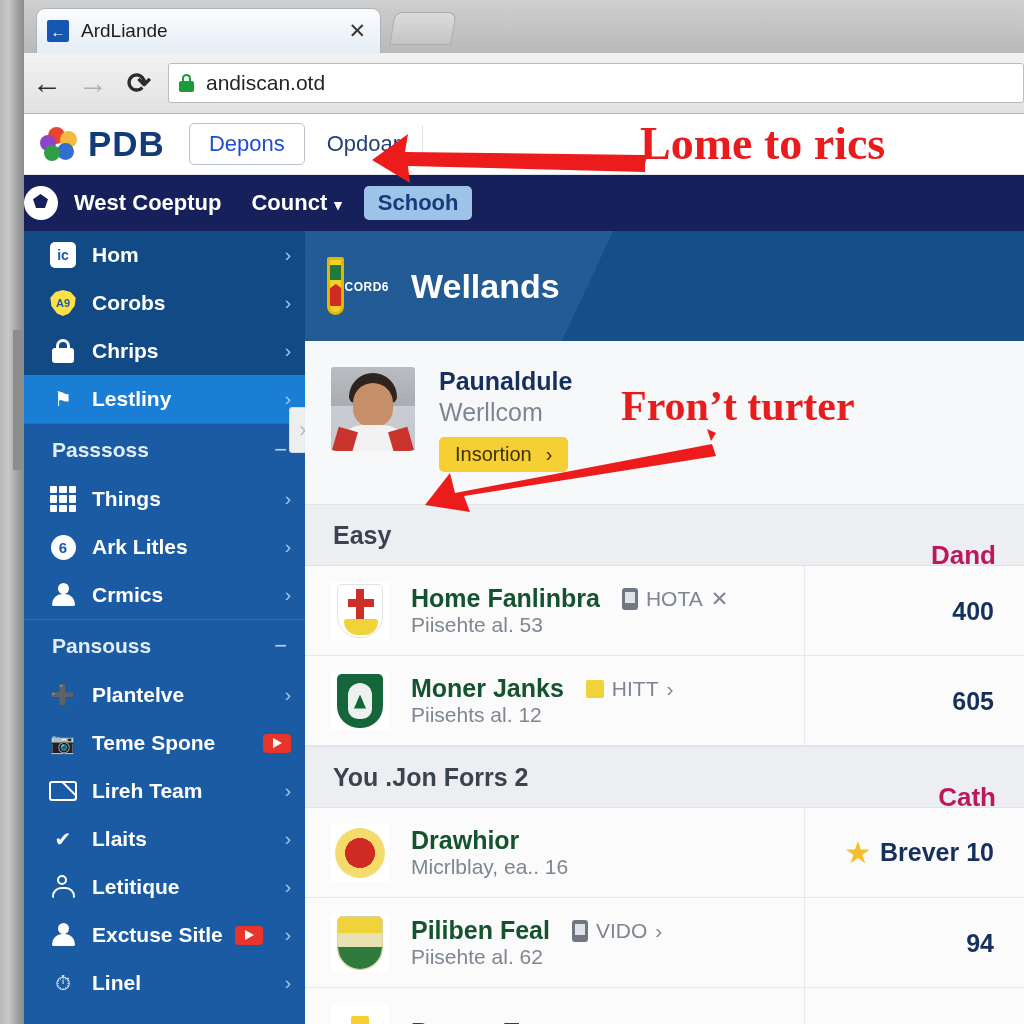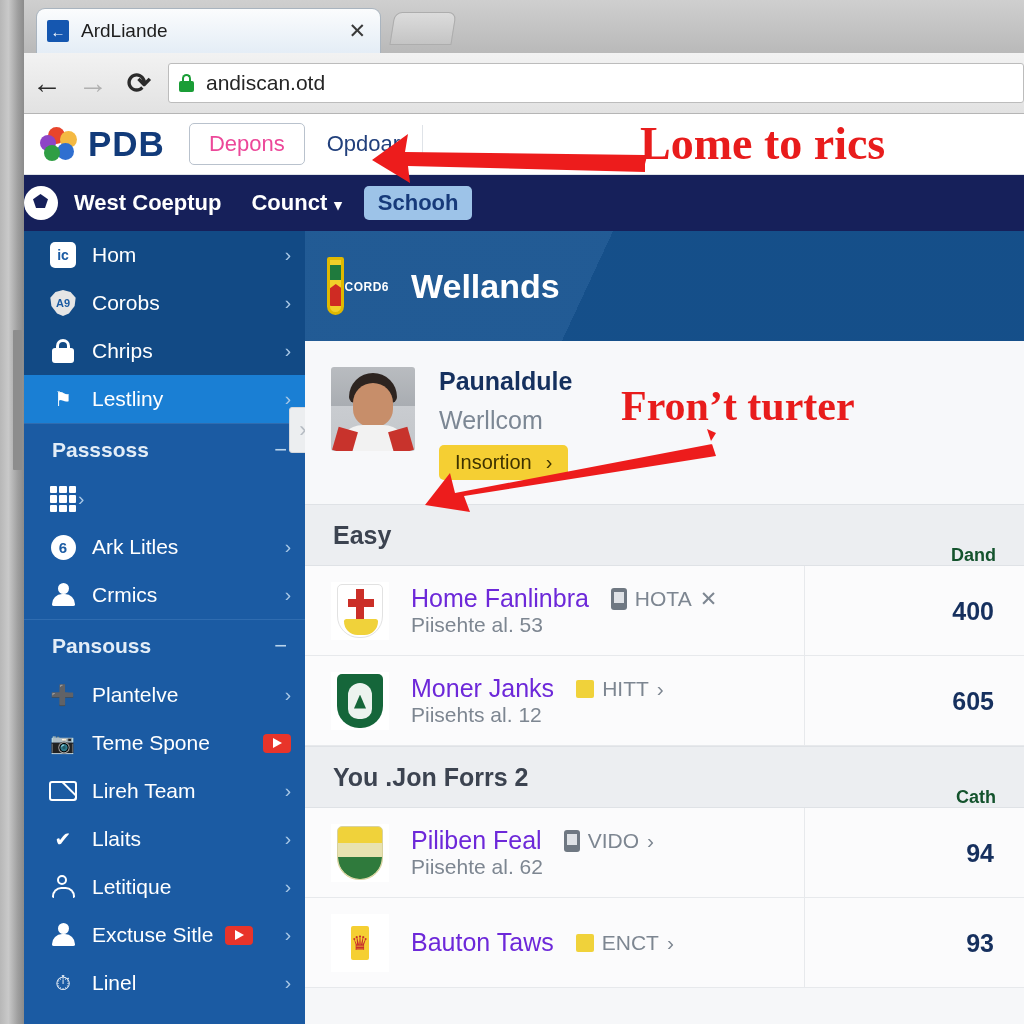--- a/index.html
+++ b/index.html
@@ -97,21 +97,21 @@
   .lp1 { width: 17px; height: 17px; left: 8px;  top: 0;   background: #e8452c; }
   .lp2 { width: 17px; height: 17px; left: 20px; top: 4px; background: #f4b942; }
   .lp3 { width: 16px; height: 16px; left: 0px;  top: 8px; background: #8e44c6; }
   .lp4 { width: 17px; height: 17px; left: 17px; top: 16px; background: #2f6fd0; }
   .lp5 { width: 16px; height: 16px; left: 4px;  top: 18px; background: #2f9e44; }
   .brand-text {
     font-size: 35px; font-weight: bold; color: #123b7a; letter-spacing: 1px; margin-left: 10px;
   }
   .brand-nav { display: flex; align-items: center; margin-left: 24px; }
   .brand-pill {
-    font-size: 22px; color: #ec4899; padding: 7px 19px;
+    font-size: 22px; color: #1d4ed8; padding: 7px 19px;
     border: 1px solid #b9c2cd; border-radius: 5px; background: #fff; white-space: nowrap;
   }
   .brand-link { font-size: 22px; color: #22407c; margin-left: 22px; white-space: nowrap; }
   .brand-div { width: 1px; height: 38px; background: #dfe3e8; margin-left: 22px; }
 
   
   .navbar {
     height: 56px; background: #16205a; display: flex; align-items: center; 
   }
   .ball {
@@ -136,21 +136,21 @@
   }
   .side-item {
     height: 48px; display: flex; align-items: center; padding: 0 14px 0 24px; color: #fff;
   }
   .side-item.alt { background: #124a85; }
   .side-item.active { background: #1a7fd4; }
   .side-ico {
     width: 30px; flex: 0 0 30px; display: flex; align-items: center; justify-content: center;
     color: #fff; font-size: 20px;
   }
-  .side-label { font-size: 21px; font-weight: normal; margin-left: 14px; white-space: nowrap; flex: 1 1 auto; }
+  .side-label { font-size: 21px; font-weight: bold; margin-left: 14px; white-space: nowrap; flex: 1 1 auto; }
   .side-chev { color: #a9c8e6; font-size: 19px; }
   .side-sec {
     height: 52px; display: flex; align-items: center; padding: 0 18px 0 28px;
     color: #e3edf7; border-top: 1px solid #2f6cb0;
   }
   .side-sec .t { font-size: 21px; font-weight: bold; flex: 1 1 auto; }
   .side-sec .m { font-size: 22px; color: #b9d4ec; }
   .badge-vid {
     background: #e8342a; border-radius: 4px; width: 28px; height: 19px; position: relative; flex: 0 0 auto;
   }
@@ -171,21 +171,21 @@
   .ico-lock { width: 22px; height: 24px; position: relative; }
   .ico-lock i { position: absolute; left: 0; bottom: 0; width: 22px; height: 15px; background: #fff; border-radius: 3px; }
   .ico-lock b { position: absolute; left: 4px; top: 0; width: 14px; height: 12px; border: 3.5px solid #fff; border-bottom: none; border-radius: 8px 8px 0 0; }
   .ico-person { width: 26px; height: 26px; position: relative; }
   .ico-person i { position: absolute; left: 8px; top: 1px; width: 11px; height: 11px; border-radius: 50%; background: #fff; }
   .ico-person b { position: absolute; left: 2px; bottom: 2px; width: 23px; height: 12px; background: #fff; border-radius: 11px 11px 2px 2px; }
   .ico-person.outline i { background: none; border: 2.5px solid #fff; left: 7px; width: 10px; height: 10px; }
   .ico-person.outline b { background: none; border: 2.5px solid #fff; border-bottom: none; height: 11px; }
   .ico-mail { width: 28px; height: 20px; border: 2.5px solid #fff; border-radius: 3px; position: relative; overflow: hidden; }
   .ico-mail::after { content: ""; position: absolute; left: 1px; top: 0; width: 20px; height: 20px; border-right: 2.5px solid #fff; border-bottom: 2.5px solid #fff; transform: rotate(-45deg) translate(-2px,2px); }
-  .ico-badge { width: 27px; height: 26px; background: #e5e5e5; color: #1b5ba3; font-size: 11px; font-weight: bold; display: flex; align-items: center; justify-content: center; clip-path: polygon(50% 0,78% 8%,97% 30%,93% 62%,72% 90%,50% 100%,28% 90%,7% 62%,3% 30%,22% 8%); }
+  .ico-badge { width: 27px; height: 26px; background: #fde047; color: #1b5ba3; font-size: 11px; font-weight: bold; display: flex; align-items: center; justify-content: center; clip-path: polygon(50% 0,78% 8%,97% 30%,93% 62%,72% 90%,50% 100%,28% 90%,7% 62%,3% 30%,22% 8%); }
   .side-edge-tab {
     position: absolute; right: -12px; top: 176px; width: 28px; height: 46px;
     background: #eceef0; border: 1px solid #d5d8dc; border-radius: 3px;
     color: #b6bcc3; font-size: 22px; display: flex; align-items: center; justify-content: center;
   }
 
   
   .content { flex: 1 1 auto; position: relative; overflow: hidden; background: #f6f7f9; }
   .team-head {
     height: 110px; background: #16528f; display: flex; align-items: center; padding-left: 22px;
@@ -210,54 +210,54 @@
     background: linear-gradient(to bottom,#b9bcc0 0%,#a9adb2 46%,#c9ccd0 47%,#c3c6ca 100%);
     position: relative;
   }
   .avatar .hair { position: absolute; left: 18px; top: 6px; width: 48px; height: 30px; background: #2d2420; border-radius: 24px 24px 6px 6px; }
   .avatar .face { position: absolute; left: 22px; top: 16px; width: 40px; height: 44px; background: #c78e6a; border-radius: 20px 20px 18px 18px; }
   .avatar .shirt { position: absolute; left: 6px; bottom: 0; width: 72px; height: 26px; background: #f2f2f2; border-radius: 30px 30px 0 0; }
   .avatar .shirt::before { content: ""; position: absolute; left: -2px; top: 4px; width: 20px; height: 24px; background: #c8332c; transform: rotate(16deg); }
   .avatar .shirt::after { content: ""; position: absolute; right: -2px; top: 4px; width: 20px; height: 24px; background: #c8332c; transform: rotate(-16deg); }
   .pinfo { margin-left: 24px; }
   .pname { font-size: 25px; font-weight: bold; color: #15305e; white-space: nowrap; }
-  .psub { font-size: 25px; color: #7c8794; margin-top: 10px; white-space: nowrap; }
+  .psub { font-size: 25px; color: #7c8794; margin-top: 2px; white-space: nowrap; }
   .pbtn {
     margin-top: 10px; display: inline-flex; align-items: center; gap: 14px;
     background: #f5cf33; color: #3d3200; font-size: 20px;
     padding: 6px 16px; border-radius: 5px; white-space: nowrap;
   }
 
   .grp {
     height: 62px; background: #eceef1; border-top: 1px solid #dfe2e6; border-bottom: 1px solid #dfe2e6;
     display: flex; align-items: center; padding: 0 28px 0 28px;
   }
   .grp .gl { font-size: 25px; font-weight: bold; color: #3c4350; flex: 1 1 auto; white-space: nowrap; }
-  .grp .gr { font-size: 18px; font-weight: bold; color: #14532d; white-space: nowrap; margin-top: 40px; }
+  .grp .gr { font-size: 26px; font-weight: bold; color: #be185d; white-space: nowrap; margin-top: 40px; }
 
   .row { height: 90px; background: #fbfbfc; border-bottom: 1px solid #e7e9ec; display: flex; align-items: center; position: relative; }
   .row .rlogo { width: 58px; height: 58px; flex: 0 0 58px; margin-left: 26px; background: #fff; display: flex; align-items: center; justify-content: center; }
   .rl-shield { width: 46px; height: 54px; border-radius: 5px 5px 22px 22px; position: relative; overflow: hidden; }
   .rl-a { background: #fff; border: 1px solid #e2e2e2; }
   .rl-a .cross { position: absolute; left: 50%; top: 4px; margin-left: -4px; width: 8px; height: 36px; background: #cb2f28; }
   .rl-a .cross2 { position: absolute; left: 10px; top: 14px; width: 26px; height: 8px; background: #cb2f28; }
   .rl-a .base { position: absolute; left: 6px; bottom: 2px; width: 34px; height: 16px; background: #f0d23a; border-radius: 3px 3px 16px 16px; }
   .rl-b { background: #15663a; }
   .rl-b .em { position: absolute; left: 50%; top: 9px; margin-left: -12px; width: 24px; height: 36px; background: #fff; border-radius: 12px 12px 10px 10px; opacity: .92; }
   .rl-b .em::after { content: ""; position: absolute; left: 6px; top: 12px; width: 12px; height: 14px; background: #15663a; clip-path: polygon(50% 0,100% 100%,0 100%); }
   .rl-c { border-radius: 50%; background: radial-gradient(circle at 50% 50%, #cf2b23 0 42%, #f3dc6b 43% 100%); width: 50px; height: 50px; }
   .rl-d { background: #e8e2b0; border: 1px solid #d8d2a0; }
   .rl-d .top { position: absolute; left: 0; top: 0; width: 100%; height: 16px; background: #f0d23a; }
   .rl-d .bot { position: absolute; left: 0; bottom: 0; width: 100%; height: 22px; background: #2f7a3c; border-radius: 0 0 22px 22px; }
   .rl-e { background: #f5cf33; border-radius: 2px; height: 34px; display: flex; align-items: center; justify-content: center; }
   .rl-e .st { color: #c9302c; font-size: 20px; }
 
   .rmain { margin-left: 22px; flex: 1 1 auto; min-width: 0; }
   .rtop { display: flex; align-items: center; }
-  .rname { font-size: 25px; font-weight: normal; color: #6d28d9; white-space: nowrap; }
+  .rname { font-size: 25px; font-weight: bold; color: #14532d; white-space: nowrap; }
   .rtag { display: flex; align-items: center; gap: 8px; margin-left: 22px; color: #7d8691; font-size: 21px; white-space: nowrap; }
   .tagico { width: 16px; height: 22px; background: #8c949d; border-radius: 3px; flex: 0 0 auto; position: relative; }
   .tagico.sq { background: #f0d23a; border-radius: 2px; height: 18px; width: 18px; }
   .tagico.ph { background: #6f7882; }
   .tagico.ph::after { content: ""; position: absolute; left: 3px; top: 4px; width: 10px; height: 11px; background: #dfe2e6; }
   .rsub { font-size: 21px; color: #7d8691; margin-top: 5px; white-space: nowrap; }
   .rdiv { position: absolute; left: 499px; top: 0; width: 1px; height: 100%; background: #e7e9ec; }
   .rval {
     position: absolute; right: 30px; top: 50%; transform: translateY(-50%);
     font-size: 25px; font-weight: bold; color: #16305e; white-space: nowrap;
@@ -380,20 +380,21 @@
                   <i></i>
                   <i></i>
                   <i></i>
                   <i></i>
                   <i></i>
                   <i></i>
                   <i></i>
                   <i></i>
                 </span>
               </span>
+            <span class="side-label">Things</span>
             <span class="side-chev">›</span>
           </div>
 
           <div class="side-item">
             <span class="side-ico">
                 <span class="badge-num">6</span>
               </span>
             <span class="side-label">Ark Litles</span>
             <span class="side-chev">›</span>
           </div>
@@ -552,20 +553,36 @@
             <span class="rval">
               <span>605</span>
             </span>
           </div>
 
           <div class="grp">
             <span class="gl">You .Jon Forrs 2</span>
             <span class="gr">Cath</span>
           </div>
 
+          <div class="row">
+            <span class="rlogo">
+                <span class="rl-c"></span>
+              </span>
+            <span class="rmain">
+              <span class="rtop">
+                <span class="rname">Drawhior</span>
+              </span>
+              <span class="rsub">Micrlblay, ea.. 16</span>
+            </span>
+            <span class="rdiv"></span>
+            <span class="rval">
+              <span class="star">★</span>
+              <span>Brever 10</span>
+            </span>
+          </div>
 
           <div class="row">
             <span class="rlogo">
                 <span class="rl-shield rl-d">
                   <span class="top"></span>
                   <span class="bot"></span>
                 </span>
               </span>
             <span class="rmain">
               <span class="rtop">

